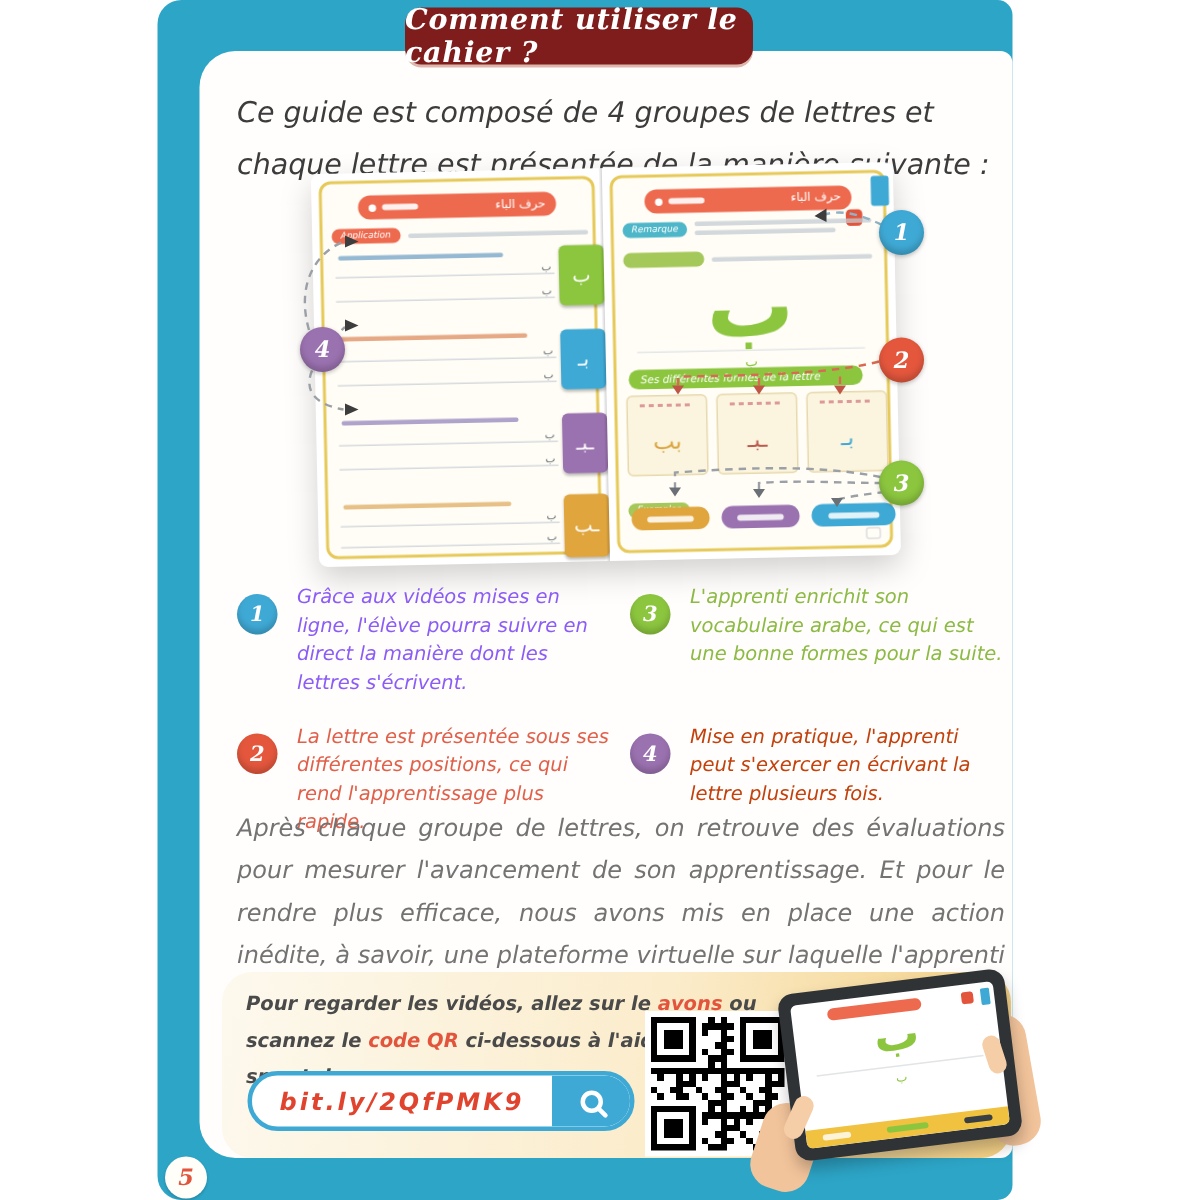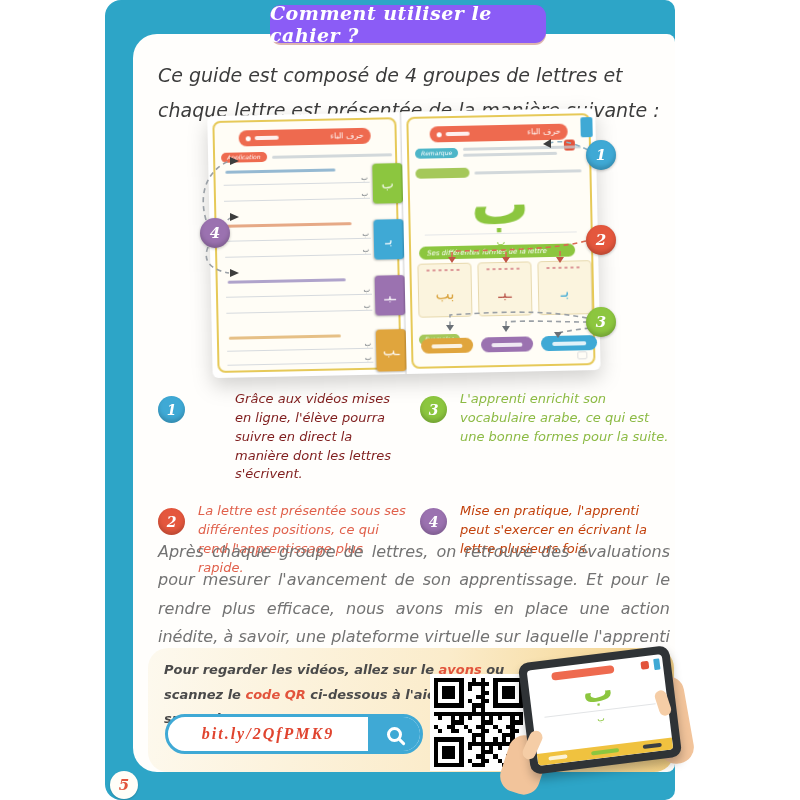--- a/index.html
+++ b/index.html
@@ -6,22 +6,22 @@
   body { background:#fff; font-family:"DejaVu Sans", sans-serif; }
   .screen { position:relative; width:800px; height:800px; background:#fff; overflow:hidden; }
 
   
   .scan-frame { position:absolute; left:105px; top:0; width:570px; height:800px;
     background:#2da5c7; border-radius:16px 10px 10px 16px; }
   .scan-inner { position:absolute; left:28px; top:34px; right:0; bottom:28px;
     background:#fffefc; border-radius:24px 8px 8px 24px; }
 
   
-  .banner { position:absolute; left:270px; top:5px; width:276px; height:38px;
-    background:#8b5cf6; border-radius:11px; display:flex; align-items:center; justify-content:flex-start;
+  .banner { position:absolute; left:270px; top:5px; width:232px; height:38px;
+    background:#7f1d1d; border-radius:11px; display:flex; align-items:center; justify-content:flex-start;
     box-shadow:0 2px 0 rgba(160,50,30,.35); }
   .banner span { color:#fff; font-family:"DejaVu Serif", serif; font-style:italic; font-weight:bold;
     font-size:19px; letter-spacing:.5px; }
 
   .intro { position:absolute; left:158px; top:58px; width:512px; font-size:19px; font-style:italic;
     color:#3c3c3c; line-height:1.85; }
 
   
   .book-wrap { position:absolute; left:210px; top:112px; width:392px; height:268px;
     transform:rotate(-1.2deg); filter:drop-shadow(0 8px 10px rgba(0,0,0,.18)); }
@@ -89,36 +89,36 @@
 
   
   .explist { position:absolute; left:158px; top:390px; width:516px; display:grid;
     grid-template-columns:252px 252px; column-gap:10px; row-gap:18px; }
   .exp { display:flex; gap:13px; }
   .exp .num { flex:0 0 27px; width:27px; height:27px; margin-top:6px; border-radius:50%;
     display:flex; align-items:center; justify-content:center; color:#fff;
     font-family:"DejaVu Serif", serif; font-style:italic; font-weight:bold; font-size:14px;
     box-shadow:inset 0 -3px 4px rgba(0,0,0,.18); }
   .exp .txt { font-size:13px; font-style:italic; line-height:1.45; }
-  .t-blue { color:#7f1d1d;margin-left:37px; } .t-orange { color:#e0604b; }
+  .t-blue { color:#8b5cf6; } .t-orange { color:#e0604b; }
   .t-green { color:#8cba44; } .t-purple { color:#c2410c; }
 
   .paragraph { position:absolute; left:158px; top:538px; width:512px; font-size:16px;
     font-style:italic; color:#737373; line-height:1.78; text-align:justify; }
 
   
   .footer-box { position:absolute; left:148px; top:648px; width:526px; height:124px;
     border-radius:20px;
     background:linear-gradient(100deg,#fdf9ee 0%, #fbeccb 55%, #f3cf82 100%); }
   .footer-text { position:absolute; left:16px; top:10px; width:402px; font-size:13px;
     font-style:italic; font-weight:bold; color:#4a4a4a; line-height:1.9; }
   .red-word { color:#e2543c; }
 
   .link-pill { position:absolute; left:17px; top:66px; width:258px; height:40px; background:#fff;
-    border:3px solid #3fa9d5; border-radius:22px; display:flex; overflow:hidden; align-items:stretch;font-family:Liberation Serif, serif; }
+    border:3px solid #3fa9d5; border-radius:22px; display:flex; overflow:hidden; align-items:stretch; }
   .link-pill .url { flex:1; display:flex; align-items:center; justify-content:center;
     color:#e0442f; font-weight:bold; font-style:italic; font-size:16px; letter-spacing:2px; }
   .link-pill .mag-seg { width:52px; background:#3fa9d5; display:flex; align-items:center; justify-content:center; }
   .mag { position:relative; width:15px; height:15px; border:3px solid #fff; border-radius:50%; }
   .mag::after { content:""; position:absolute; width:3px; height:9px; background:#fff;
     right:-4px; bottom:-7px; transform:rotate(-45deg); border-radius:2px; }
 
   .qr { position:absolute; left:282px; top:26px; width:97px; height:97px; background:#fff; padding:4px; }
   .qr svg { width:100%; height:100%; display:block; }
 

